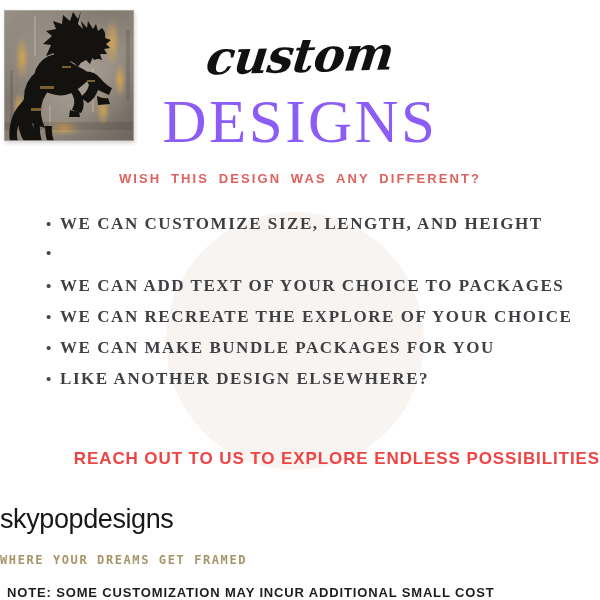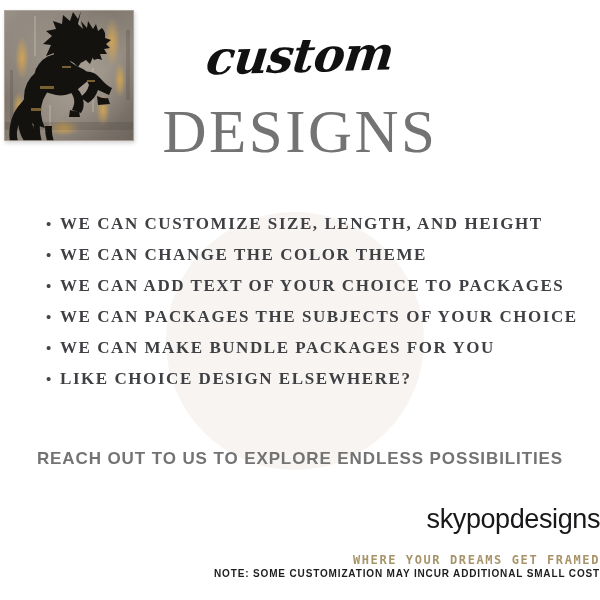--- a/index.html
+++ b/index.html
@@ -50,22 +50,22 @@
     margin-top:25px;
     transform:skewX(-8deg) rotate(-1.5deg);
     display:block;
   }
   #title-serif {
     font-family:"Liberation Serif", serif;
     font-weight:400;
     font-size:61px;
     line-height:66px;
     letter-spacing:2.5px;
-    color:#737373;
-    margin-top:12px;
+    color:#8b5cf6;
+    margin-top:2px;
     display:block;
   }
   #subtitle {
     font-family:"Liberation Sans", sans-serif;
     font-weight:700;
     font-size:13px;
     letter-spacing:2.1px;
     word-spacing:4px;
     color:#e0615e;
     margin-top:16px;
@@ -100,33 +100,33 @@
     letter-spacing:1.55px;
     color:#3f4044;
     white-space:nowrap;
   }
 
   
   #cta {
     position:absolute;
     left:0; top:449px; width:600px;
     z-index:2;
-    text-align:center;
+    text-align:right;
     font-family:"Liberation Sans", sans-serif;
     font-weight:700;
     font-size:17px;
     letter-spacing:.9px;
-    color:#737373;
+    color:#ef4444;
   }
 
   
   #footer {
     position:absolute;
     left:0; top:504px; width:600px;
-    z-index:2; text-align:right;
+    z-index:2; text-align:left;
   }
   #brand-name {
     font-family:"Liberation Sans", sans-serif;
     font-weight:400;
     font-size:27px;
     letter-spacing:-.4px;
     color:#18181a;
     display:block;
   }
   #brand-tagline {
@@ -134,25 +134,26 @@
     font-weight:700;
     font-size:12px;
     letter-spacing:1.6px;
     color:#a8946a;
     display:block;
     margin-top:18px;
   }
   #footnote {
     font-family:"Liberation Sans", sans-serif;
     font-weight:700;
-    font-size:10px;
+    font-size:13px;
     letter-spacing:.85px;
     color:#1d1d1f;
     display:block;
-    margin-top:1px;
+    margin-top:18px;
+    padding-left:7px;
   }
 </style>
 </head>
 <body>
 
 <div id="watermark"></div>
 
 <div id="artwork">
   <svg viewBox="0 0 130 131" preserveAspectRatio="none">
     <defs>
@@ -237,46 +238,46 @@
       <rect x="83" y="70" width="8" height="2"></rect>
     </g>
 
     <rect x="0" y="0" width="130" height="131" fill="none" stroke="#b6ada2" stroke-width="1.5"></rect>
   </svg>
 </div>
 
 <div id="headline">
   <span id="title-script">custom</span>
   <span id="title-serif">DESIGNS</span>
+  <span id="subtitle">WISH  THIS  DESIGN  WAS ANY DIFFERENT?</span>
 </div>
 
 <ul id="features">
   <li class="feature-row">
     <span class="bullet-dot">•</span>
     <span class="feature-text">WE CAN CUSTOMIZE SIZE, LENGTH, AND HEIGHT</span>
   </li>
   <li class="feature-row">
     <span class="bullet-dot">•</span>
-    <span class="feature-text">WE CAN CHANGE THE COLOR THEME</span>
   </li>
   <li class="feature-row">
     <span class="bullet-dot">•</span>
     <span class="feature-text">WE CAN ADD TEXT OF YOUR CHOICE TO PACKAGES</span>
   </li>
   <li class="feature-row">
     <span class="bullet-dot">•</span>
-    <span class="feature-text">WE CAN PACKAGES THE SUBJECTS OF YOUR CHOICE</span>
+    <span class="feature-text">WE CAN RECREATE THE EXPLORE OF YOUR CHOICE</span>
   </li>
   <li class="feature-row">
     <span class="bullet-dot">•</span>
     <span class="feature-text">WE CAN MAKE BUNDLE PACKAGES FOR YOU</span>
   </li>
   <li class="feature-row">
     <span class="bullet-dot">•</span>
-    <span class="feature-text">LIKE CHOICE DESIGN ELSEWHERE?</span>
+    <span class="feature-text">LIKE ANOTHER DESIGN ELSEWHERE?</span>
   </li>
 </ul>
 
 <div id="cta">REACH OUT TO US TO EXPLORE ENDLESS POSSIBILITIES</div>
 
 <div id="footer">
   <span id="brand-name">skypopdesigns</span>
   <span id="brand-tagline">WHERE YOUR DREAMS GET FRAMED</span>
   <span id="footnote">NOTE: SOME CUSTOMIZATION MAY INCUR ADDITIONAL SMALL COST</span>
 </div>

